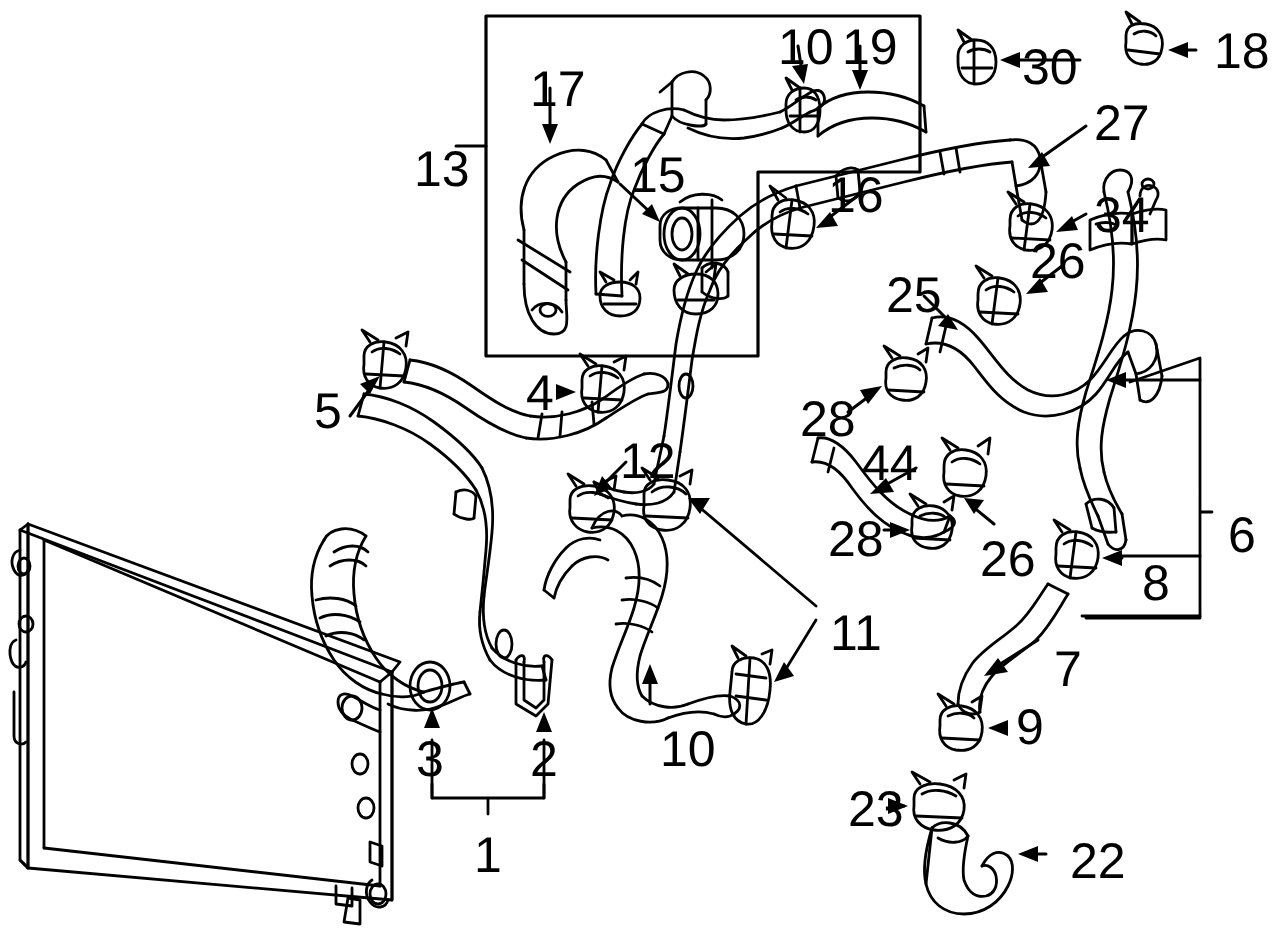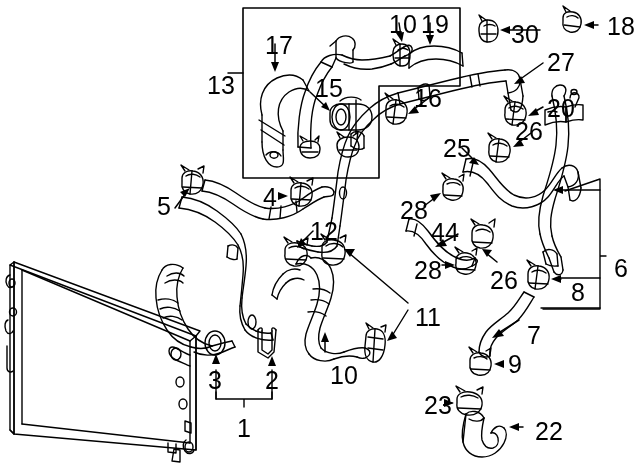--- a/index.html
+++ b/index.html
@@ -505,21 +505,21 @@
 
   <div class="lbl" style="left:207px;top:73px;">13</div>
   <div class="lbl" style="left:265px;top:33px;">17</div>
   <div class="lbl" style="left:315px;top:76px;">15</div>
   <div class="lbl" style="left:389px;top:12px;">10</div>
   <div class="lbl" style="left:421px;top:12px;">19</div>
   <div class="lbl" style="left:511px;top:22px;">30</div>
   <div class="lbl" style="left:607px;top:14px;">18</div>
   <div class="lbl" style="left:547px;top:50px;">27</div>
   <div class="lbl" style="left:414px;top:86px;">16</div>
-  <div class="lbl" style="left:547px;top:96px;">20</div>
+  <div class="lbl" style="left:547px;top:96px;">34</div>
   <div class="lbl" style="left:515px;top:119px;">26</div>
   <div class="lbl" style="left:443px;top:136px;">25</div>
   <div class="lbl" style="left:157px;top:194px;">5</div>
   <div class="lbl" style="left:263px;top:185px;">4</div>
   <div class="lbl" style="left:310px;top:219px;">12</div>
   <div class="lbl" style="left:400px;top:198px;">28</div>
   <div class="lbl" style="left:431px;top:220px;">44</div>
   <div class="lbl" style="left:414px;top:258px;">28</div>
   <div class="lbl" style="left:490px;top:268px;">26</div>
   <div class="lbl" style="left:614px;top:256px;">6</div>

